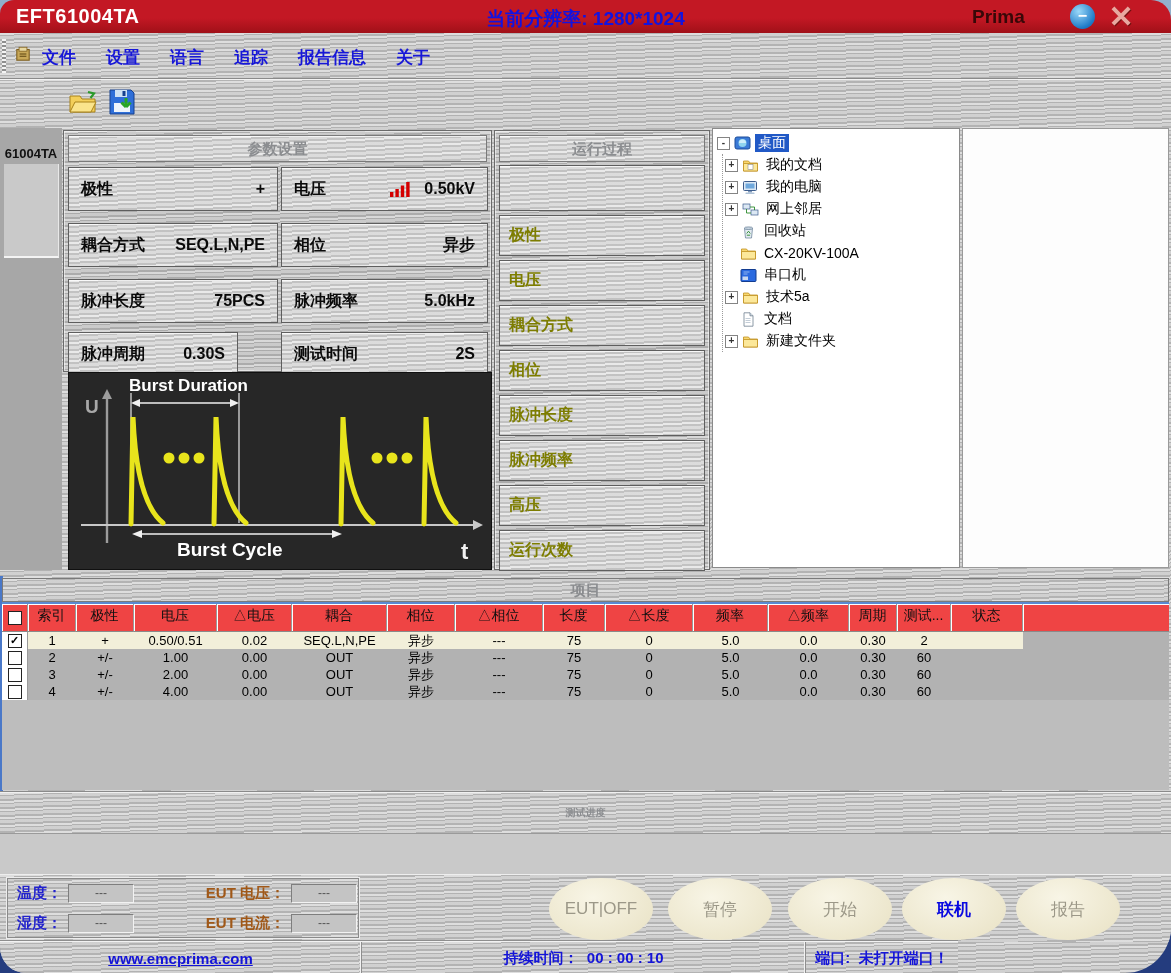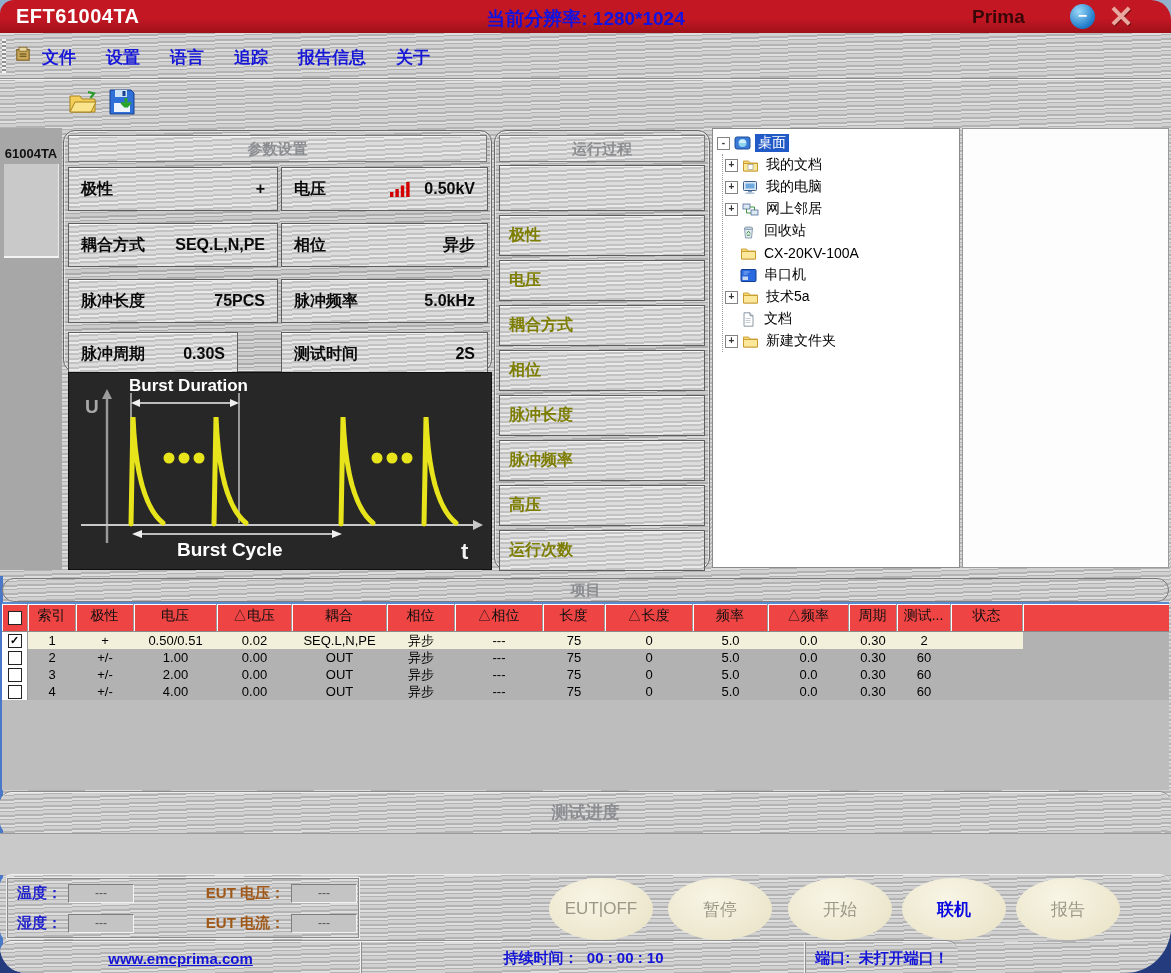--- a/index.html
+++ b/index.html
@@ -15,21 +15,20 @@
 
   
   .metal{
     background-color:#c2c2c2;
     background-image:
       repeating-linear-gradient(178deg,
         rgba(255,255,255,.45) 0 2px,
         rgba(130,130,130,.25) 2px 3px,
         rgba(235,235,235,.35) 3px 6px,
         rgba(110,110,110,.18) 6px 8px);
-    border-radius: 12px;
   }
   .metal-light{
     background-color:#cecece;
     background-image:
       repeating-linear-gradient(177deg,
         rgba(255,255,255,.55) 0 2px,
         rgba(140,140,140,.18) 2px 4px,
         rgba(240,240,240,.4) 4px 7px,
         rgba(120,120,120,.14) 7px 9px);
   }
@@ -103,21 +102,21 @@
     font-size:14px;color:#111;text-align:center;line-height:23px;white-space:nowrap;overflow:hidden;flex:0 0 auto;}
   .th.fill{flex:1 1 auto;border-right:none;}
   .trow{display:flex;height:17px;}
   .td{box-sizing:border-box;font-size:13px;color:#000;text-align:center;line-height:17px;white-space:nowrap;overflow:hidden;flex:0 0 auto;background:#b2b2b2;}
   .trow.selected .td{background:#f2efda;}
   .td.cbcell{background:#fff !important;border-right:1px solid #9a9a9a;display:flex;align-items:center;justify-content:center;}
   .td.fill{flex:1 1 auto;background:#b2b2b2 !important;}
   .cb{width:12px;height:12px;border:1px solid #222;background:#fff;font-size:11px;line-height:11px;font-weight:bold;color:#000;text-align:center;}
 
   .progress-band{left:0;top:759px;width:1171px;height:41px;border-top:1px solid #f0f0f0;box-shadow:0 -1px 0 #8a8a8a;
-    color:#8b8d90;font-size:17px;font-weight:bold;text-align:center;line-height:40px;}
+    color:#8b8d90;font-size:10px;font-weight:bold;text-align:center;line-height:40px;}
   .progress-area{left:0;top:800px;width:1171px;height:41px;background:#c9c9c9;border-top:1px solid #9a9a9a;}
 
   
   .bottom-band{left:0;top:841px;width:1171px;height:67px;border-top:1px solid #eee;}
   .env-box{left:6px;top:2px;width:354px;height:62px;border:1px solid #ececec;box-shadow:0 0 0 1px #8a8a8a inset;box-sizing:border-box;
     display:grid;grid-template-columns:150px 204px;grid-template-rows:1fr 1fr;align-items:center;}
   .env-cell{display:flex;align-items:center;gap:6px;padding-left:10px;}
   .env-label{font-size:15px;font-weight:bold;white-space:nowrap;}
   .env-label.blue{color:#2222cc;}
   .env-label.brown{color:#a05818;}

